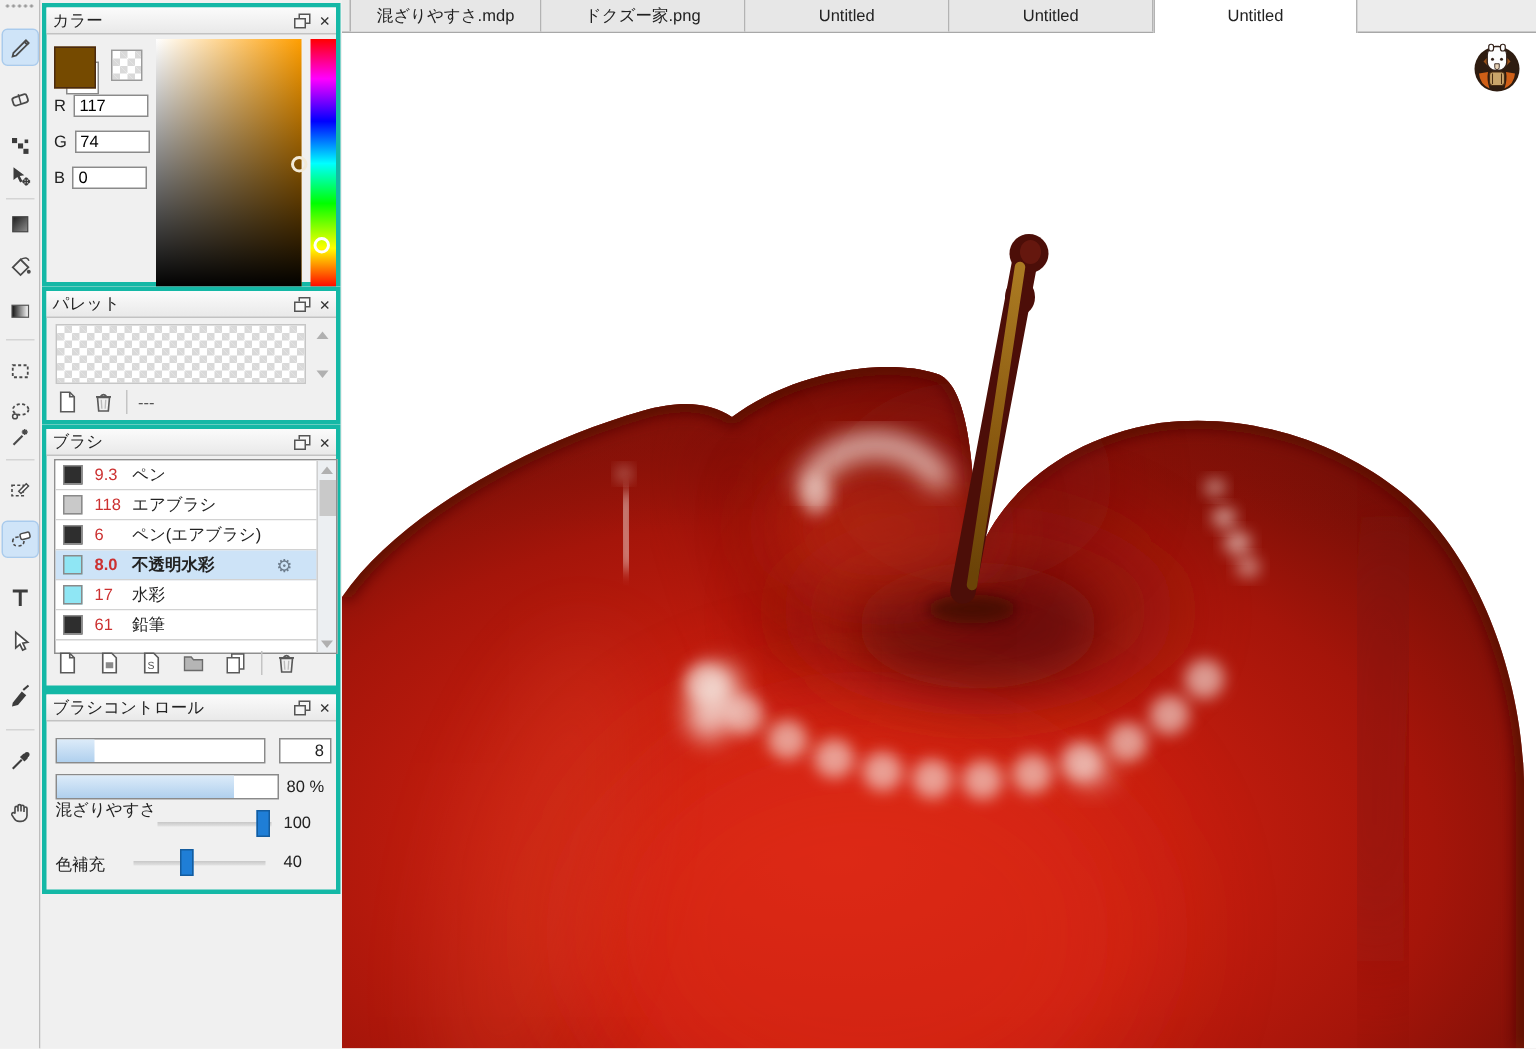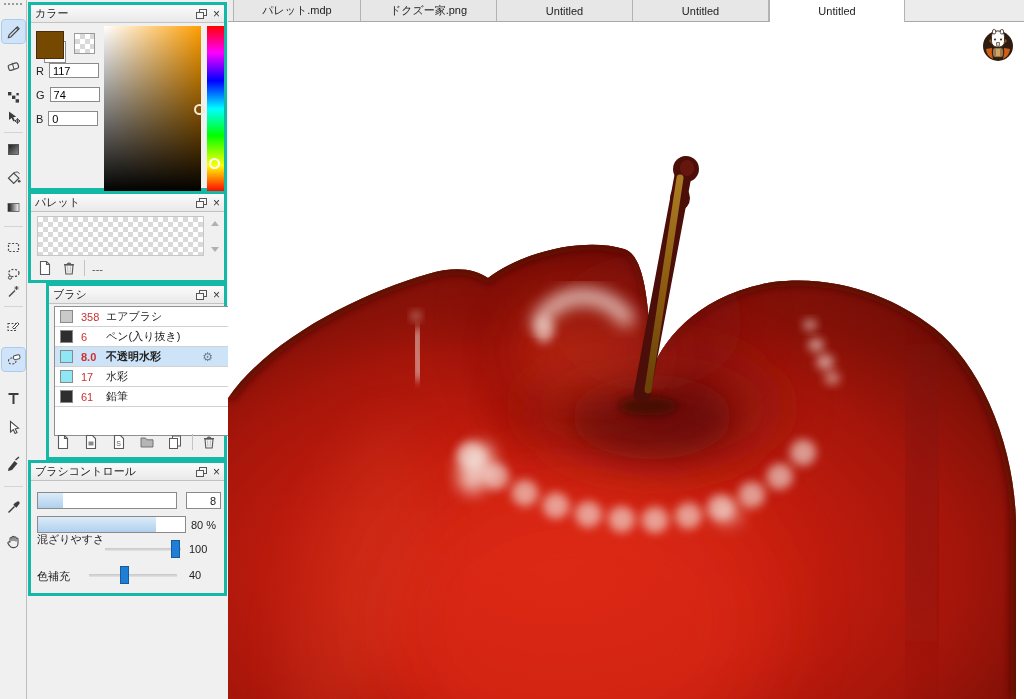--- a/index.html
+++ b/index.html
@@ -286,40 +286,45 @@
         <svg viewBox="0 0 16 16">
           <path d="M4 5 h8 l-0.8 9 h-6.4 z" fill="none" stroke="#5a5a5a" stroke-width="1.1"></path>
           <path d="M3 4.6 h10 M6 4.3 q2 -2.4 4 0" fill="none" stroke="#5a5a5a" stroke-width="1.1"></path>
           <path d="M6.5 6.5 l0.4 6 M9.5 6.5 l-0.4 6" stroke="#bbb" stroke-width="0.9"></path>
         </svg>
       </div>
       <div class="vsep" style="left:53px; top:66px; height:16px"></div>
       <div class="dashlbl" style="left:61px; top:69px">---</div>
     </div>
 
-    <div class="panel" style="top:283px; height:177px;margin-left:18px;">
+    <div class="panel" style="top:283px; height:177px;">
       <div class="phead">
         <span class="ttl">ブラシ</span>
         <span class="dock">
             <i></i>
             <i></i>
           </span>
         <span class="pclose">×</span>
       </div>
 
       <div class="blist">
         <div class="brow" style="padding-right:17px">
+          <span class="bsw" style="background-color: rgb(46, 46, 46);"></span>
+          <span class="bnum">9.3</span>
+          <span class="bname">ペン</span>
+        </div>
+        <div class="brow" style="padding-right:17px">
           <span class="bsw" style="background-color: rgb(201, 201, 201);"></span>
-          <span class="bnum">358</span>
+          <span class="bnum">118</span>
           <span class="bname">エアブラシ</span>
         </div>
         <div class="brow" style="padding-right:17px">
           <span class="bsw" style="background-color: rgb(46, 46, 46);"></span>
           <span class="bnum">6</span>
-          <span class="bname">ペン(入り抜き)</span>
+          <span class="bname">ペン(エアブラシ)</span>
         </div>
         <div class="brow sel" style="padding-right:17px">
           <span class="bsw" style="background-color: rgb(143, 230, 244);"></span>
           <span class="bnum">8.0</span>
           <span class="bname">不透明水彩</span>
           <span class="bgear">⚙</span>
         </div>
         <div class="brow" style="padding-right:17px">
           <span class="bsw" style="background-color: rgb(143, 230, 244);"></span>
           <span class="bnum">17</span>
@@ -409,21 +414,21 @@
 
       <div class="ctlbl" style="left:6px; top:106px">色補充</div>
       <div class="track" style="left:58px; top:111px; width:88px"></div>
       <div class="knob" style="left:89px; top:103px"></div>
       <div class="ctval" style="left:158px; top:106px">40</div>
     </div>
   </div>
 
   <div class="tabbar">
     <div class="tab" style="width:128px">
-      <span>パレット.mdp</span>
+      <span>混ざりやすさ.mdp</span>
     </div>
     <div class="tab" style="width:136px">
       <span>ドクズー家.png</span>
     </div>
     <div class="tab" style="width:136px">
       <span>Untitled</span>
     </div>
     <div class="tab" style="width:136px">
       <span>Untitled</span>
     </div>

